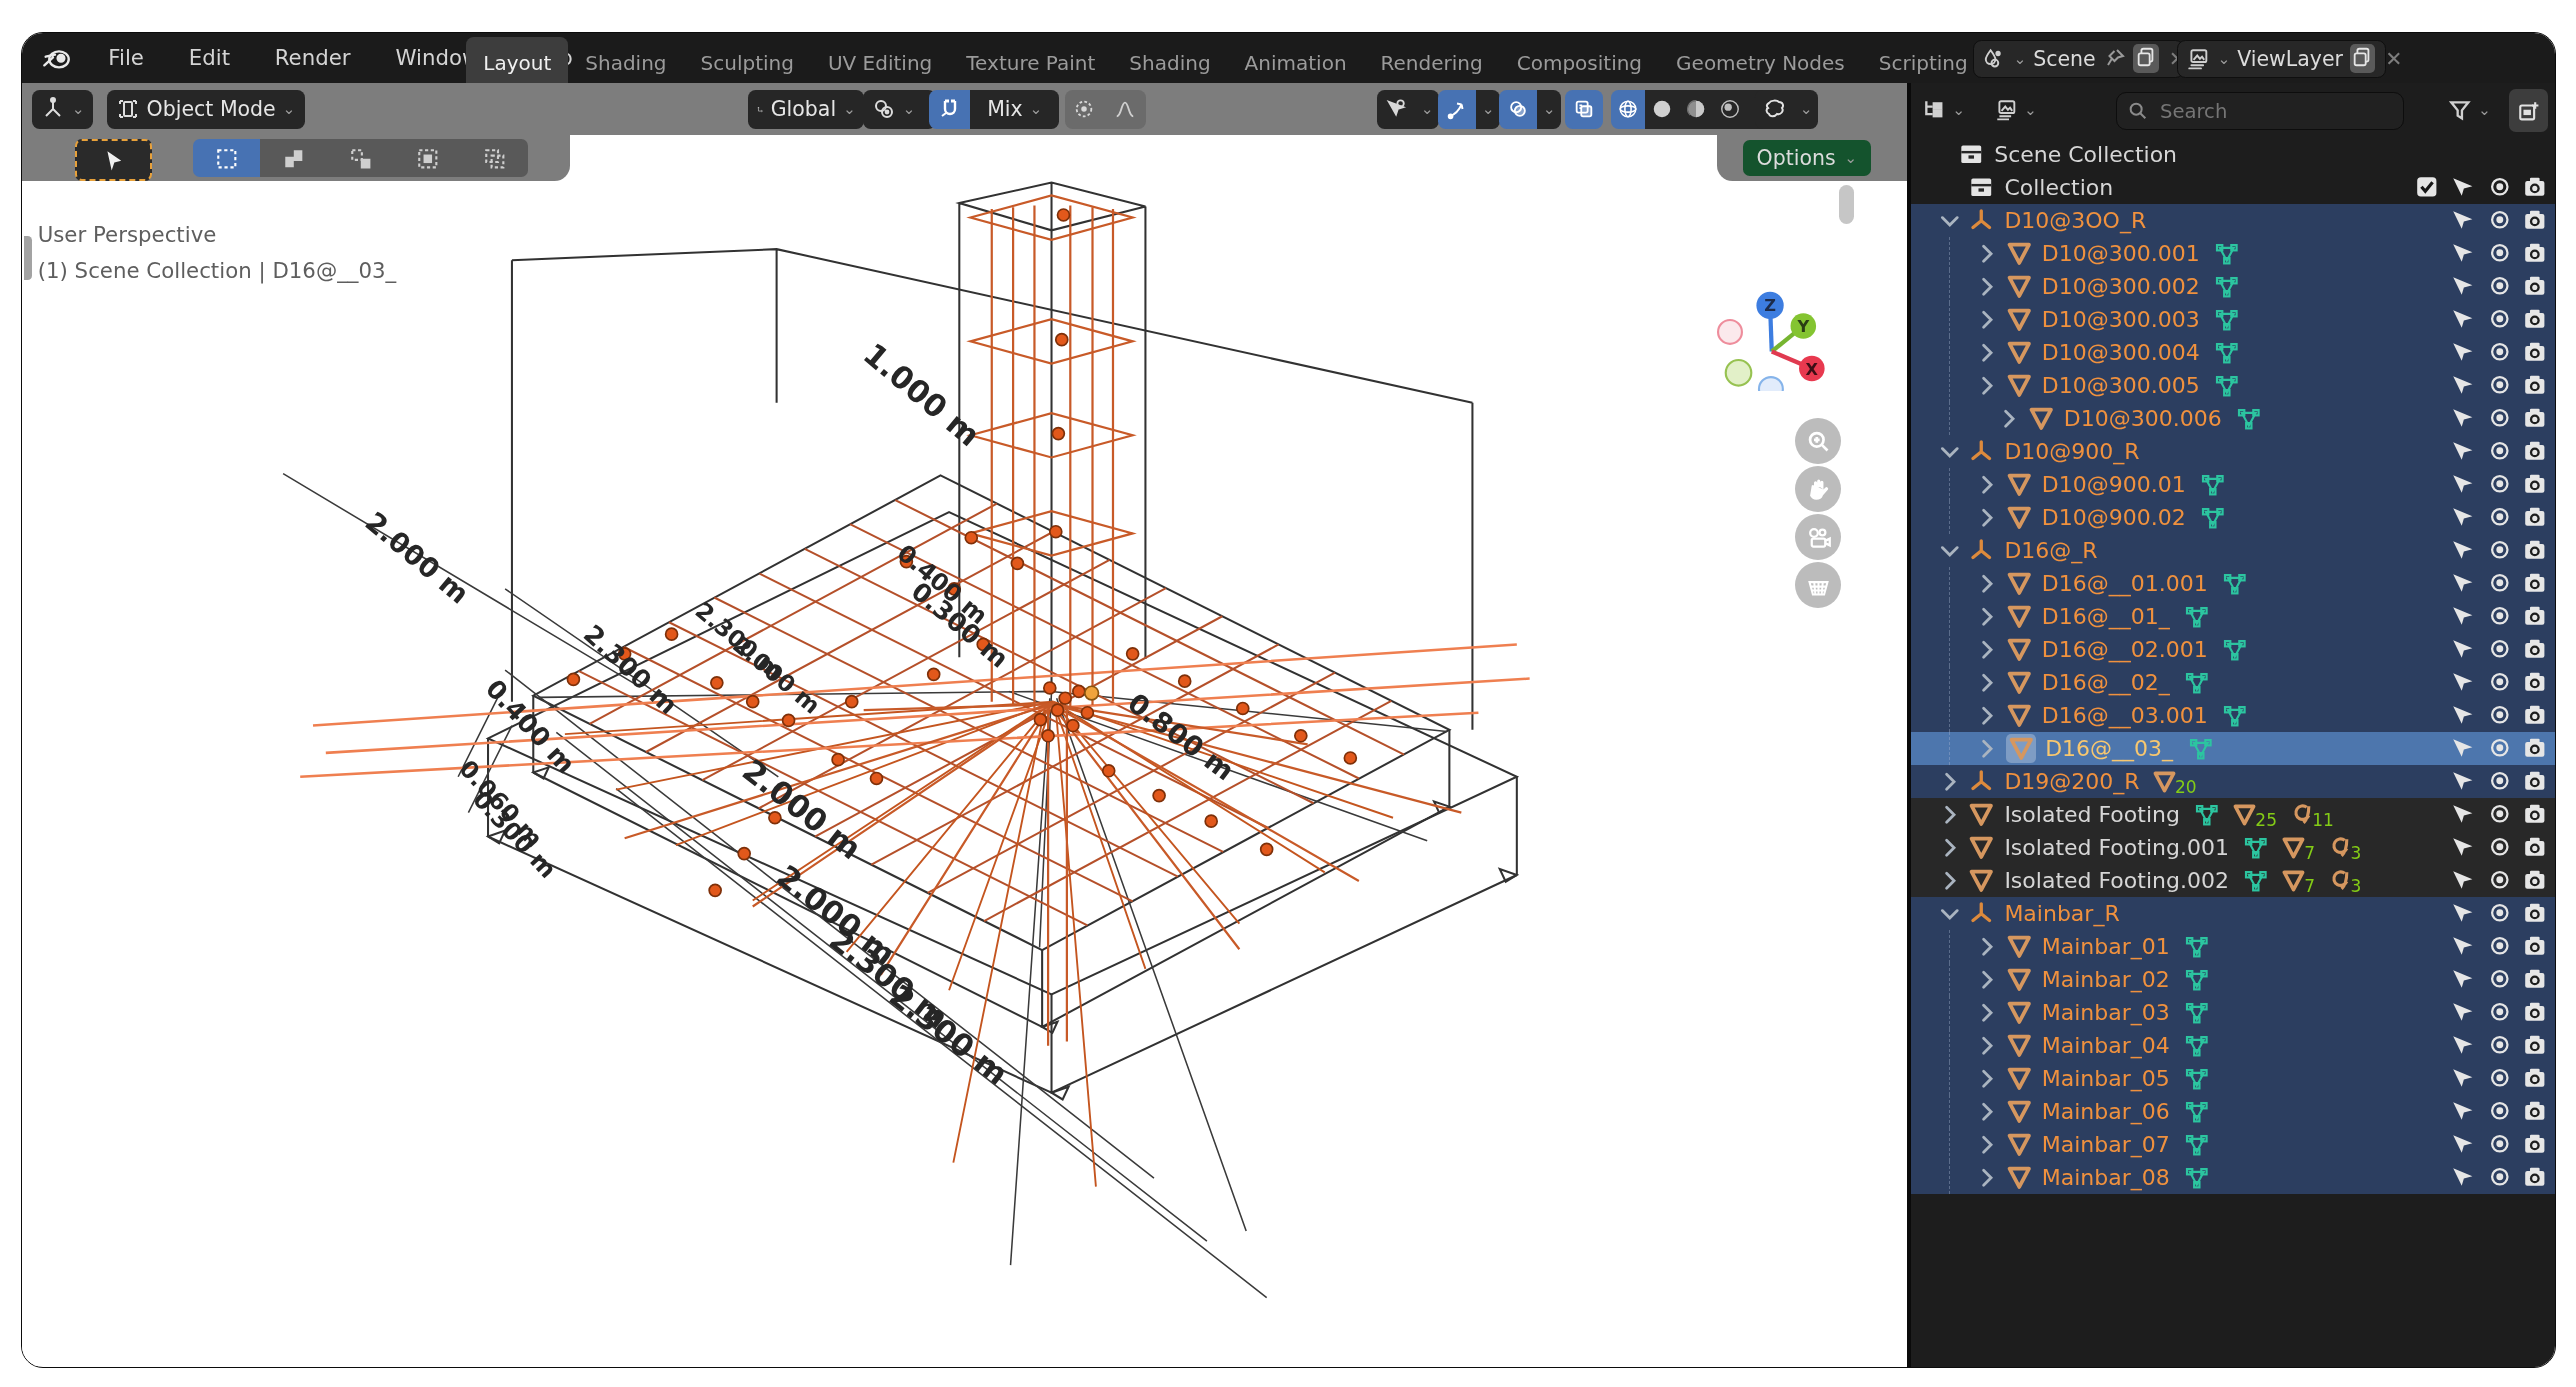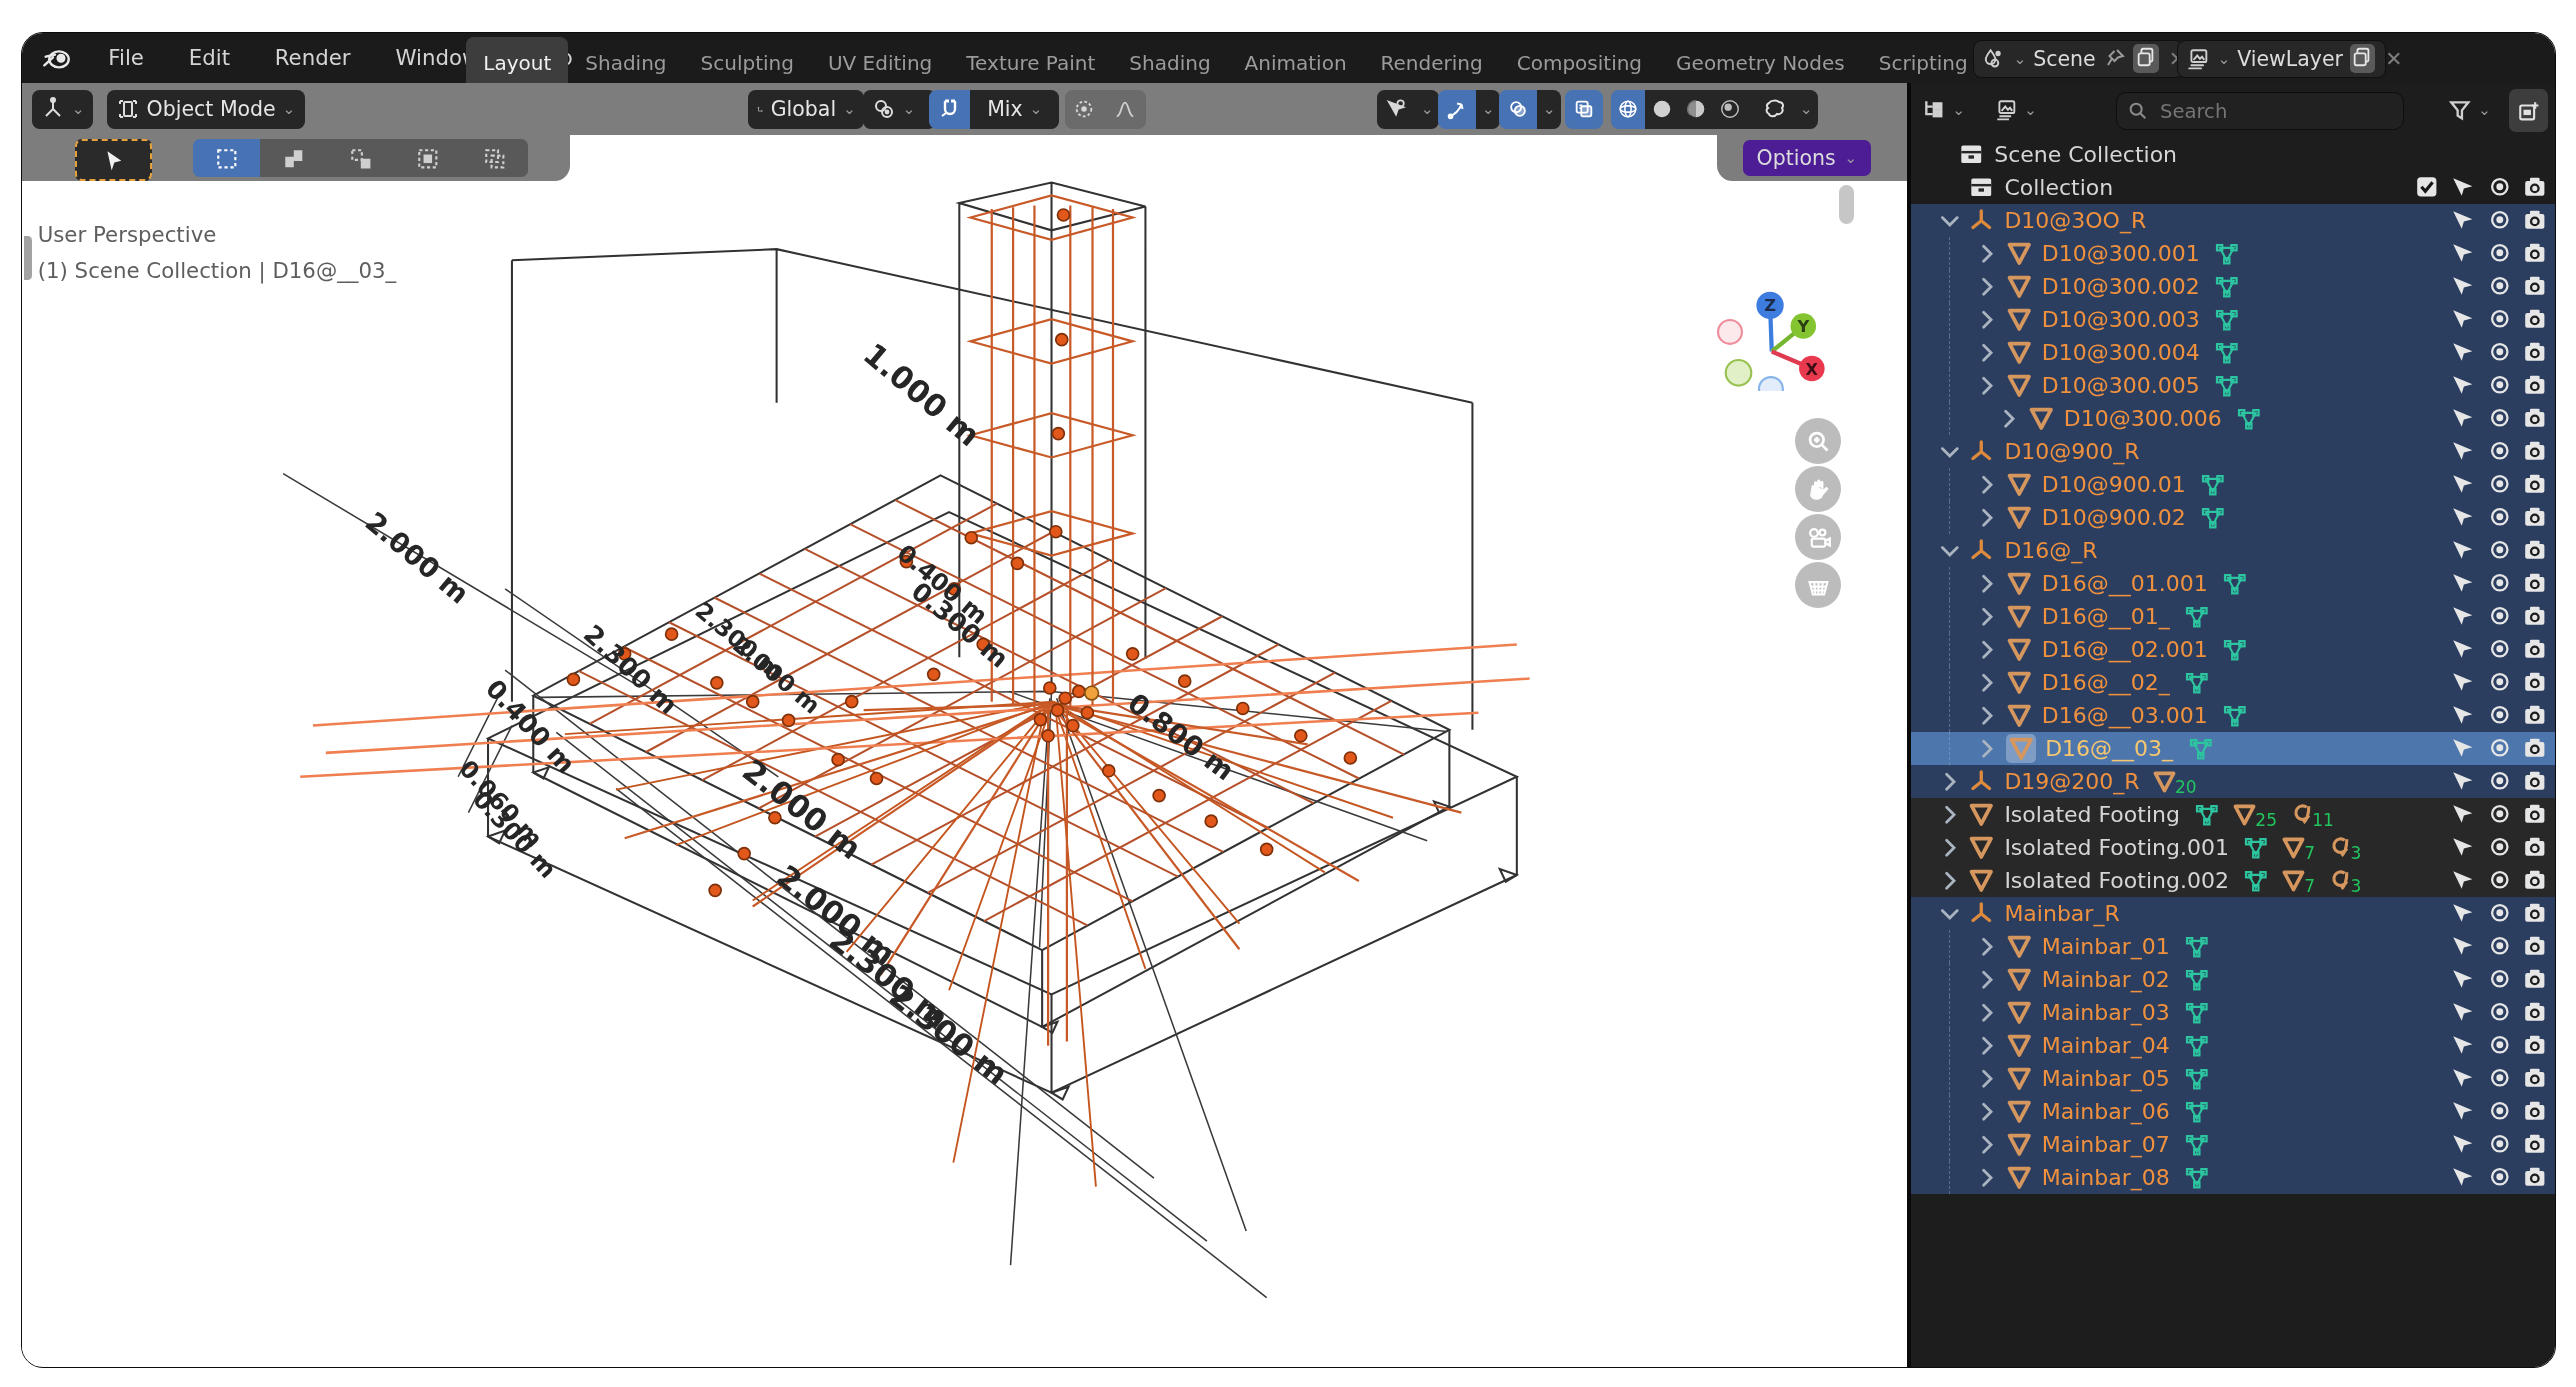--- a/index.html
+++ b/index.html
@@ -31,21 +31,21 @@
   .tile{display:flex;align-items:center;justify-content:center;height:39px;background:#262626;}
   .tile.blue{background:#4772b3;}
   .tile.first{border-radius:7.7px 0 0 7.7px;} .tile.last{border-radius:0 7.7px 7.7px 0;} .tile.solo{border-radius:7.7px;}
   .tgroup{position:absolute;top:6.8px;display:flex;}
   
   #toolchunkL{position:absolute;left:0;top:102px;width:548px;height:46px;background:#7d7d7d;border-radius:0 0 15.4px 0;}
   #toolchunkR{position:absolute;left:1695px;top:102px;width:190px;height:46px;background:#7d7d7d;border-radius:0 0 0 15.4px;}
   .toolbtn{position:absolute;top:4.3px;height:38px;background:#2a2a2a;border-radius:6.8px;display:flex;align-items:center;justify-content:center;}
   .seltile{width:67px;height:38px;display:flex;align-items:center;justify-content:center;background:#595959;}
   .seltile.blue{background:#4772b3;}
-  #optionsbtn{position:absolute;left:25.6px;top:5.1px;height:36px;background:#4c1d95;border-radius:6.8px;color:#dcdcdc;
+  #optionsbtn{position:absolute;left:25.6px;top:5.1px;height:36px;background:#14532d;border-radius:6.8px;color:#dcdcdc;
               font-size:20.5px;display:flex;align-items:center;padding:0 13.7px;gap:8.5px;}
   
   #viewport{position:absolute;left:0;top:102px;width:1885px;height:1231px;background:#ffffff;}
   #vptext{position:absolute;left:15.4px;top:82px;color:#5e5e5e;font-size:21.3px;line-height:36px;}
   #vpsvg{position:absolute;left:5.1px;top:44px;}
   .dimlabel{fill:#262626;font-weight:bold;font-family:"DejaVu Sans",sans-serif;}
   #edgeTabL{position:absolute;left:1.7px;top:101px;width:7.7px;height:44px;background:#a3a3a3;border-radius:0 4.3px 4.3px 0;}
   #edgeTabR{position:absolute;left:1817px;top:50px;width:14.5px;height:39px;background:#c6c6c6;border-radius:7.7px;}
   .navball{position:absolute;width:46px;height:46px;border-radius:50%;background:#bcbcbc;display:flex;align-items:center;justify-content:center;}
   
@@ -62,21 +62,21 @@
   .oguide{position:absolute;left:38px;top:0;bottom:0;border-left:1.7px dashed rgba(165,180,205,.4);}
   .ochev{width:25.6px;height:25.6px;flex:0 0 25.6px;display:flex;align-items:center;justify-content:center;}
   .ospace{width:25.6px;flex:0 0 25.6px;}
   .oicon{width:26.5px;height:26.5px;flex:0 0 26.5px;margin-left:6px;}
   .iconbox{background:rgba(255,255,255,.28);border-radius:5.1px;padding:1.7px;}
   .oname{font-size:22px;margin-left:9.4px;white-space:nowrap;}
   .c-orange{color:#f0913e;} .c-gold{color:#f7c76f;} .c-white{color:#d6d6d6;}
   .omesh{width:25.6px;height:25.6px;margin-left:14.5px;}
   .obadge{display:flex;align-items:flex-end;margin-left:12px;}
   .obadge .bic{width:25px;height:25px;}
-  .obadge .bnum{font-size:17px;color:#22c55e;margin-left:-1.7px;margin-bottom:-3.4px;}
+  .obadge .bnum{font-size:17px;color:#84cc16;margin-left:-1.7px;margin-bottom:-3.4px;}
   .orights{position:absolute;right:0;top:0;height:33px;width:145px;}
   .ric{position:absolute;top:3.4px;width:25.6px;height:25.6px;}
 </style>
 </head>
 <body>
 
 <div id="stage">
 <div id="bwindow">
 
   <div id="topbar">

